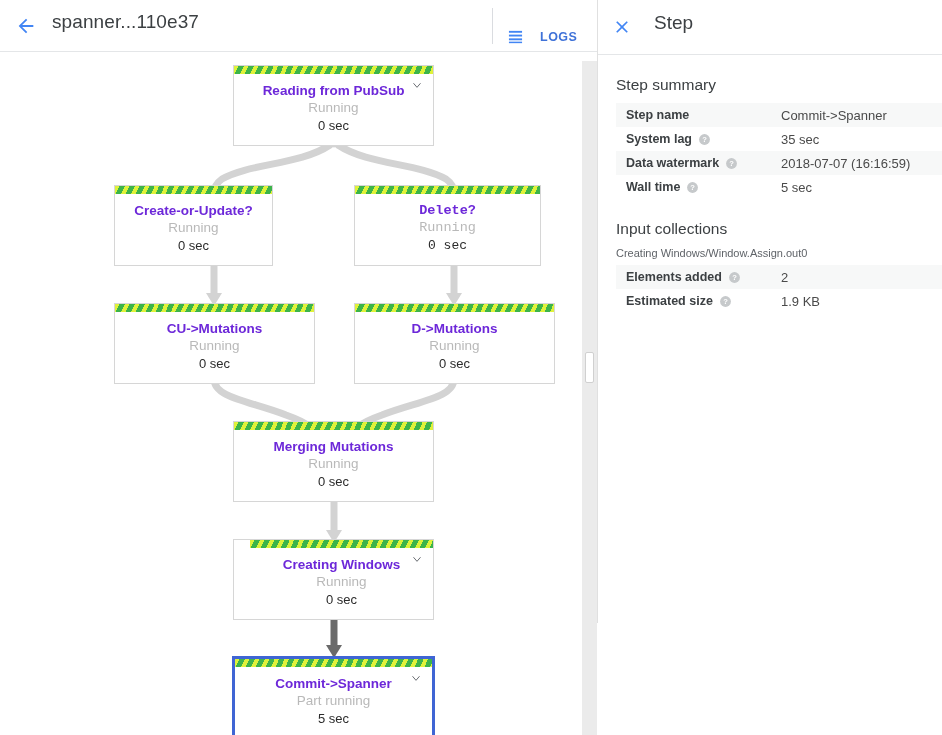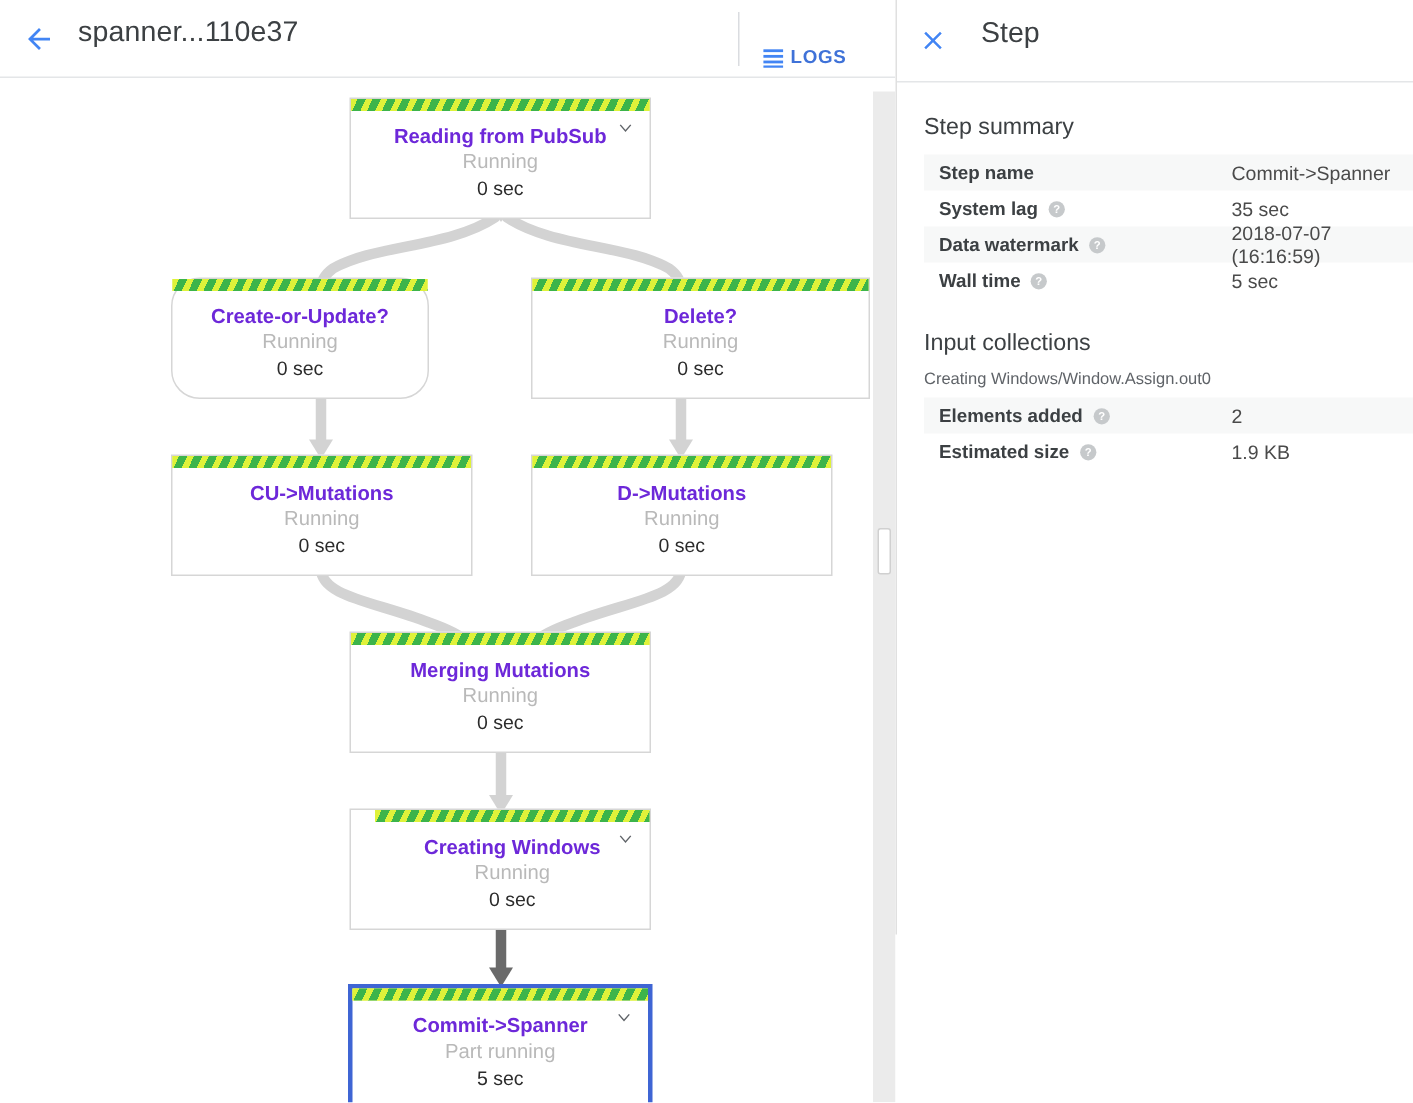--- a/index.html
+++ b/index.html
@@ -55,25 +55,25 @@
 
   #toolbar-divider {
     position: absolute;
     left: 492px; top: 8px;
     width: 1px; height: 36px;
     background: #dadce0;
   }
 
   #logs-button {
     position: absolute;
-    left: 508px; top: 31px;
+    left: 508px; top: 18px;
     height: 26px;
     display: flex;
-    align-items: flex-start;
-    gap: 4px;
+    align-items: flex-end;
+    gap: 17px;
     color: #3f72d8;
     cursor: pointer;
   }
   #logs-label {
     font-size: 12.5px;
     font-weight: bold;
     letter-spacing: .5px;
   }
 
   
@@ -205,21 +205,20 @@
     margin-left: 18px;
     margin-right: 0;
     width: 327px;
   }
   .kv-row {
     display: flex;
     align-items: center;
     height: 24px;
     padding-left: 10px;
     box-sizing: border-box;
-    gap: 40px;
   }
   .kv-row.shaded { background: #f7f8f8; }
   .kv-key {
     width: 155px;
     font-size: 12.5px;
     font-weight: bold;
     color: #3c4043;
     display: flex;
     align-items: center;
     gap: 6px;
@@ -296,30 +295,30 @@
         <div class="node-status">Running</div>
         <div class="node-time">0 sec</div>
         <div class="node-chevron">
           <svg width="14" height="14" viewBox="0 0 24 24">
               <path d="M6 9l6 7 6-7" stroke="#5f6368" stroke-width="1.6" fill="none"></path>
             </svg>
         </div>
       </div>
     </div>
 
-    <div class="node" style="left:114px; top:132px; width:172px;border-radius:19px;">
+    <div class="node" style="left:114px; top:132px; width:159px;">
       <div class="node-stripe"></div>
       <div class="node-body">
         <div class="node-title">Create-or-Update?</div>
         <div class="node-status">Running</div>
         <div class="node-time">0 sec</div>
       </div>
     </div>
 
-    <div class="node" style="left:354px; top:132px; width:226px;">
+    <div class="node" style="left:354px; top:132px; width:187px;font-family:Liberation Mono, monospace;">
       <div class="node-stripe"></div>
       <div class="node-body">
         <div class="node-title">Delete?</div>
         <div class="node-status">Running</div>
         <div class="node-time">0 sec</div>
       </div>
     </div>
 
     <div class="node" style="left:114px; top:250px; width:201px;">
       <div class="node-stripe"></div>

